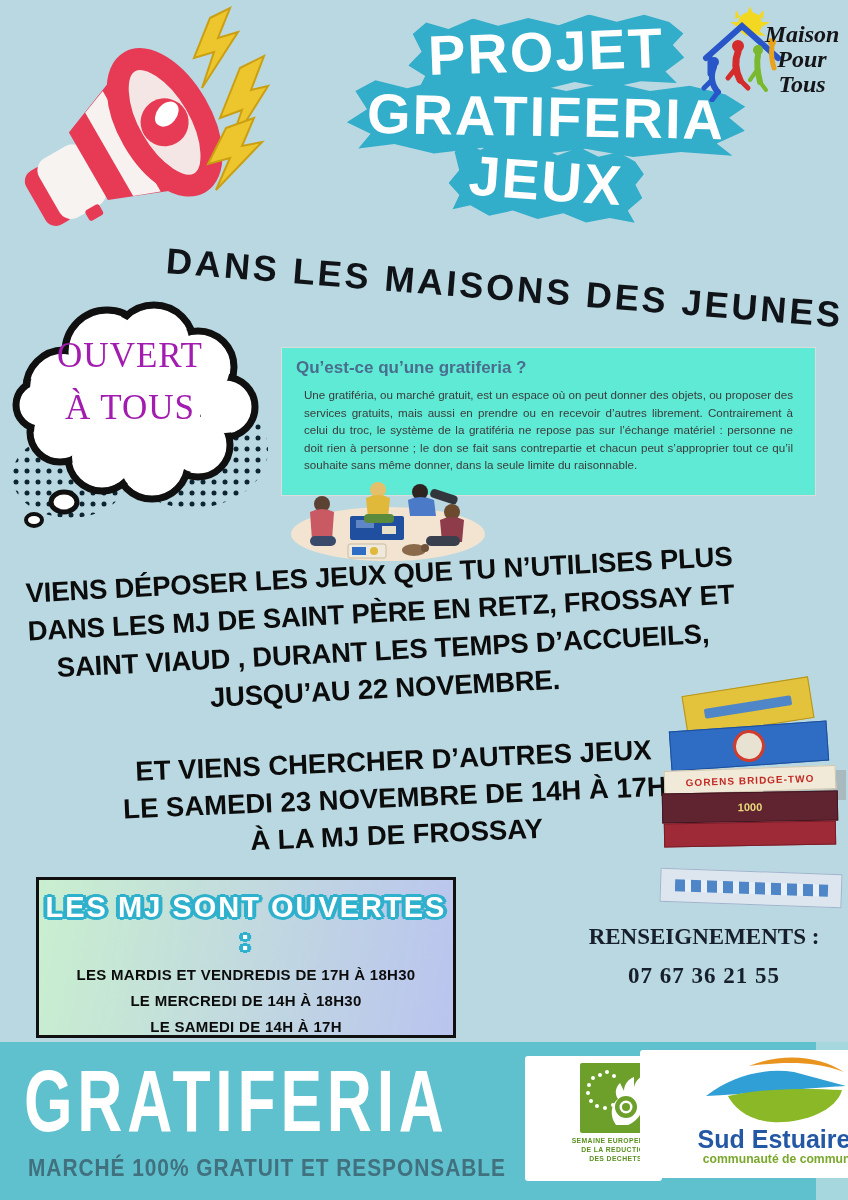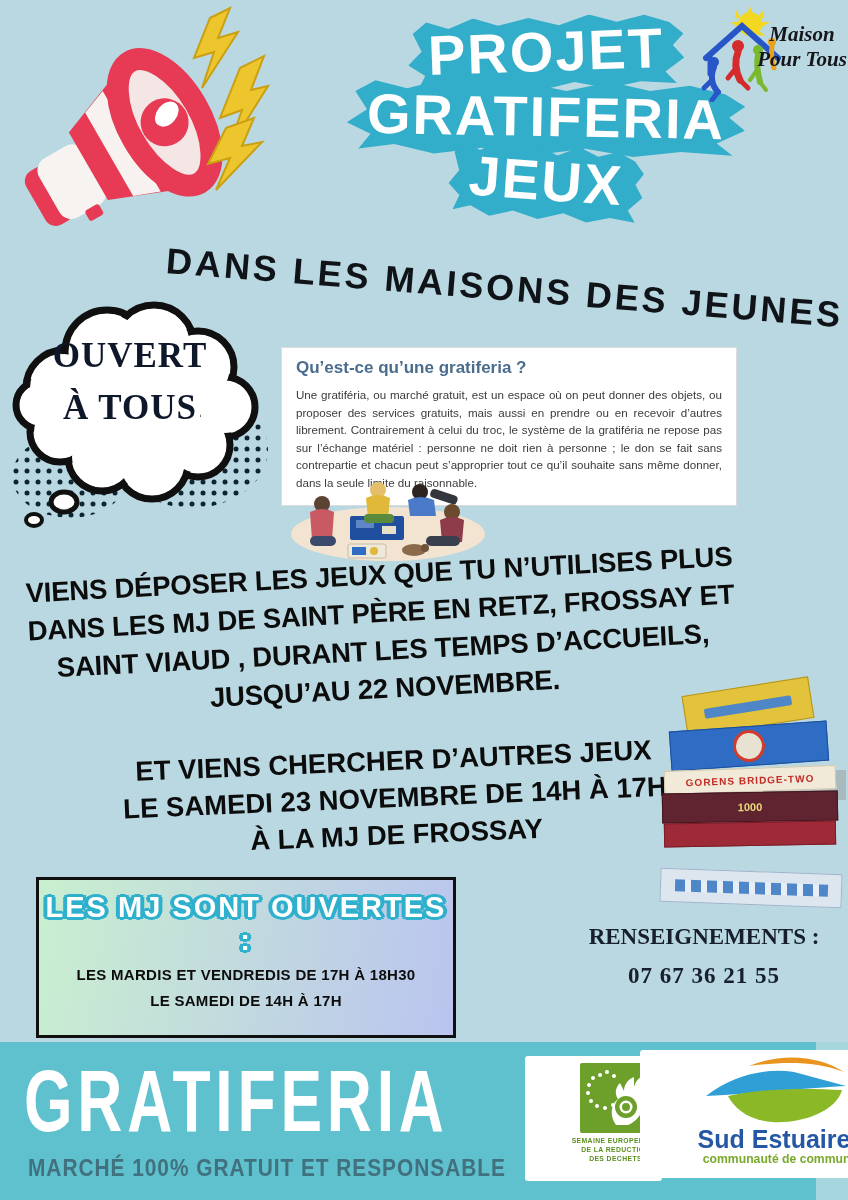--- a/index.html
+++ b/index.html
@@ -15,38 +15,38 @@
                   86% 3%,95% 14%,100% 30%,96% 45%,100% 62%,93% 80%,97% 96%,84% 92%,72% 100%,
                   60% 90%,47% 100%,34% 91%,22% 100%,12% 88%,3% 95%,6% 75%,0% 60%,5% 42%);}
   .t1{transform:rotate(-2deg);}
   .t2{transform:rotate(1deg);margin-top:-10px;}
   .t3{transform:rotate(4deg);margin-top:-10px;}
 
   
   .mpt{position:absolute;left:698px;top:6px;width:150px;height:96px;}
   .mpt-text{position:absolute;left:58px;top:16px;width:92px;text-align:center;
             font-family:"Liberation Serif",serif;font-style:italic;font-weight:700;
-            font-size:21px;line-height:25px;color:#15151a;}
+            font-size:24px;line-height:25px;color:#15151a;}
 
   
   .subtitle{position:absolute;left:168px;top:240px;width:694px;transform:rotate(4.6deg);
             transform-origin:left top;font-size:36px;font-weight:800;letter-spacing:3px;
             color:#101418;white-space:nowrap;}
 
   
   .cloud-wrap{position:absolute;left:0px;top:268px;width:274px;height:264px;}
   .cloud-text{position:absolute;left:30px;top:62px;width:200px;text-align:center;
-              font-family:"Liberation Serif",serif;font-weight:700;font-size:35px;
-              line-height:52px;color:#0f172a;letter-spacing:1px;}
-
-  
-  .info-box{position:absolute;left:281px;top:347px;width:456px;box-sizing:border-box;
-            background:#ffffff;border:1px solid #dcdcdc;padding:10px 14px 13px;}
+              font-family:"Liberation Serif",serif;font-weight:400;font-size:35px;
+              line-height:52px;color:#a21caf;letter-spacing:1px;}
+
+  
+  .info-box{position:absolute;left:281px;top:347px;width:535px;box-sizing:border-box;
+            background:#5eead4;border:1px solid #dcdcdc;padding:10px 14px 13px;}
   .info-heading{margin:0 0 8px;font-size:17px;font-weight:700;color:#4a6d8e;}
-  .info-body{margin:0;font-size:11.6px;line-height:1.52;color:#3b3b3b;text-align:justify;}
+  .info-body{margin:8px;font-size:11.6px;line-height:1.52;color:#3b3b3b;text-align:justify;}
 
   
   .kids{position:absolute;left:286px;top:478px;width:204px;height:86px;}
 
   
   .deposit{position:absolute;left:12px;top:556px;width:740px;transform:rotate(-3deg);
            transform-origin:center;text-align:center;font-weight:900;font-size:27.5px;
            line-height:38px;letter-spacing:-0.2px;color:#0c0c0c;}
   .collect{position:absolute;left:95px;top:742px;width:600px;transform:rotate(-2.4deg);
            text-align:center;font-weight:900;font-size:27.5px;line-height:37px;color:#0c0c0c;}
@@ -264,20 +264,21 @@
     <div class="gbox gb4">1000</div>
     <div class="gbox gb5"></div>
     <div class="gbox gb7">
         <div class="gb7i"></div>
       </div>
   </div>
 
   <div class="schedule">
     <div class="schedule-title">LES MJ SONT OUVERTES :</div>
     <div class="schedule-line">LES MARDIS ET VENDREDIS DE 17H À 18H30</div>
+    <div class="schedule-line">LE MERCREDI DE 14H À 18H30</div>
     <div class="schedule-line">LE SAMEDI DE 14H À 17H</div>
   </div>
 
   <div class="contact">
     <div class="contact-label">RENSEIGNEMENTS :</div>
     <div class="contact-phone">07 67 36 21 55</div>
   </div>
 
   <div class="footer">
     <div class="footer-strip"></div>

